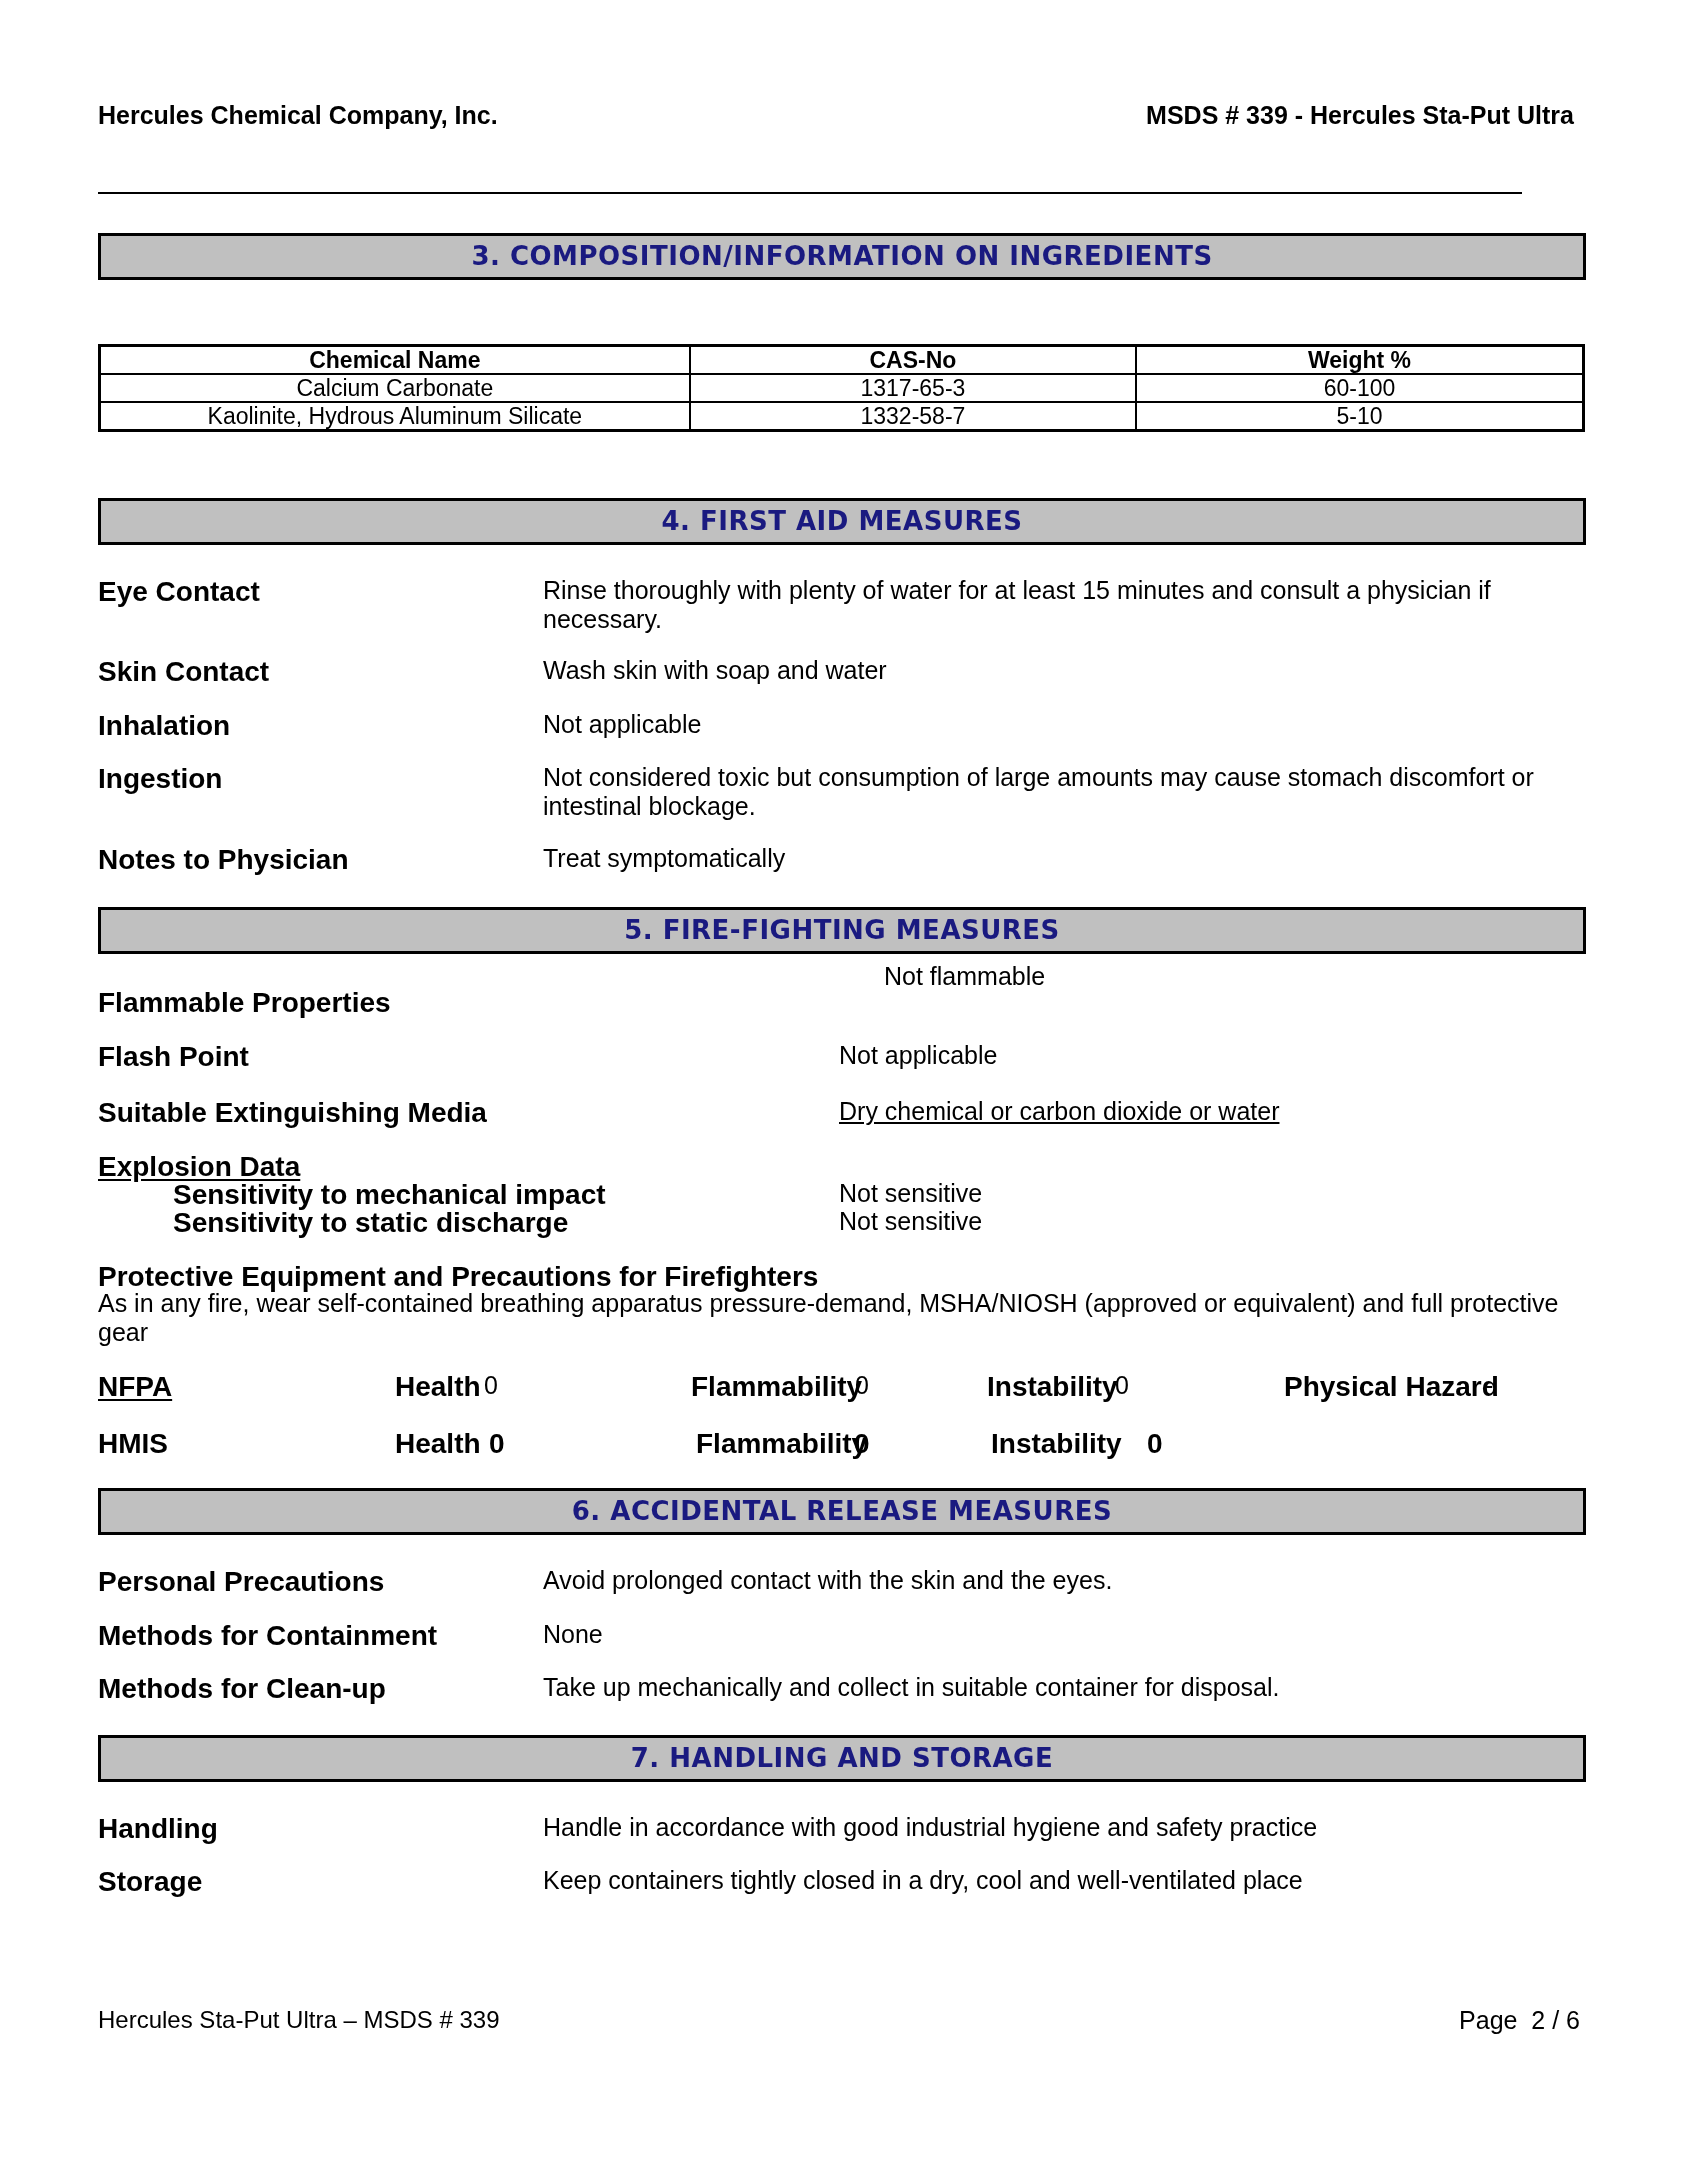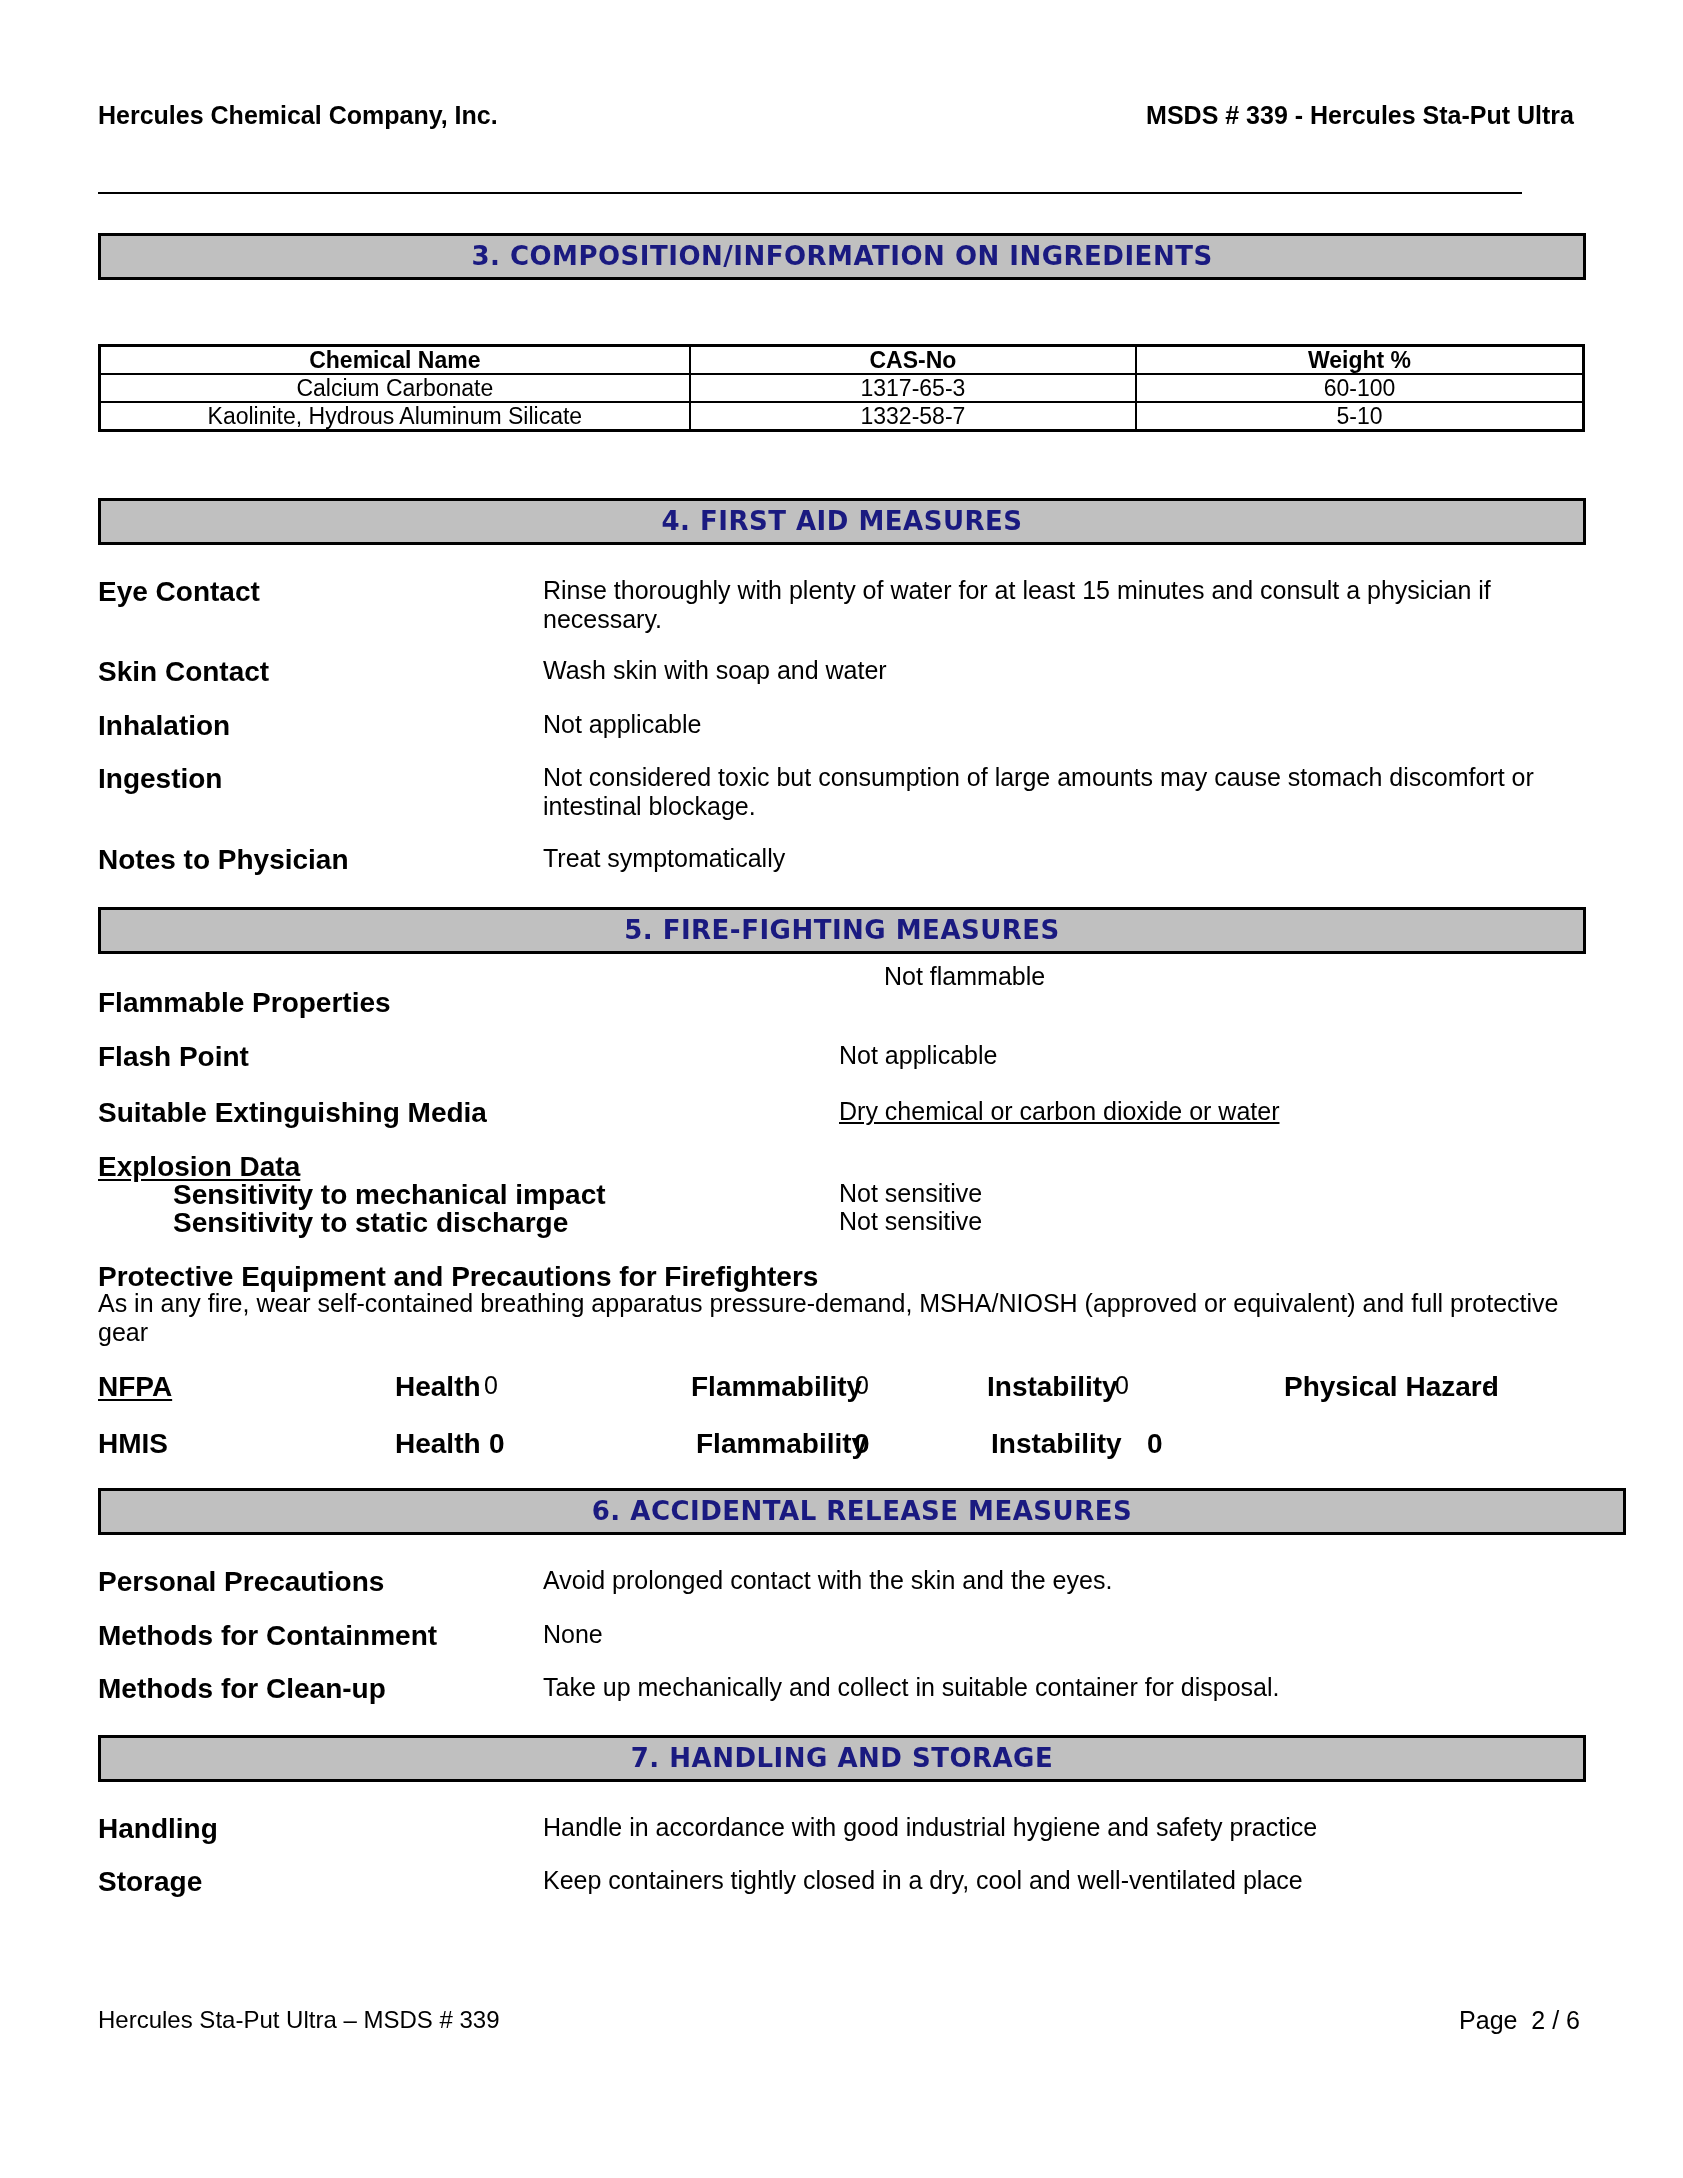--- a/index.html
+++ b/index.html
@@ -104,21 +104,21 @@
 <div class="abs val" style="left:1485px; top:1371px;">-</div>
 
 <div class="abs lbl" style="left:98px; top:1428px;">HMIS</div>
 <div class="abs lbl" style="left:395px; top:1428px;">Health</div>
 <div class="abs lbl" style="left:489px; top:1428px;">0</div>
 <div class="abs lbl" style="left:696px; top:1428px;">Flammability</div>
 <div class="abs lbl" style="left:854px; top:1428px;">0</div>
 <div class="abs lbl" style="left:991px; top:1428px;">Instability</div>
 <div class="abs lbl" style="left:1147px; top:1428px;">0</div>
 
-<div class="bar" style="top:1488px;padding-left:40px;">
+<div class="bar" style="top:1488px;">
   <div class="bar-title">6. ACCIDENTAL RELEASE MEASURES</div>
 </div>
 <div class="abs lbl" style="left:98px; top:1566px;">Personal Precautions</div>
 <div class="abs val" style="left:543px; top:1566px;">Avoid prolonged contact with the skin and the eyes.</div>
 <div class="abs lbl" style="left:98px; top:1620px;">Methods for Containment</div>
 <div class="abs val" style="left:543px; top:1620px;">None</div>
 <div class="abs lbl" style="left:98px; top:1673px;">Methods for Clean-up</div>
 <div class="abs val" style="left:543px; top:1673px;">Take up mechanically and collect in suitable container for disposal.</div>
 
 <div class="bar" style="top:1735px;">

